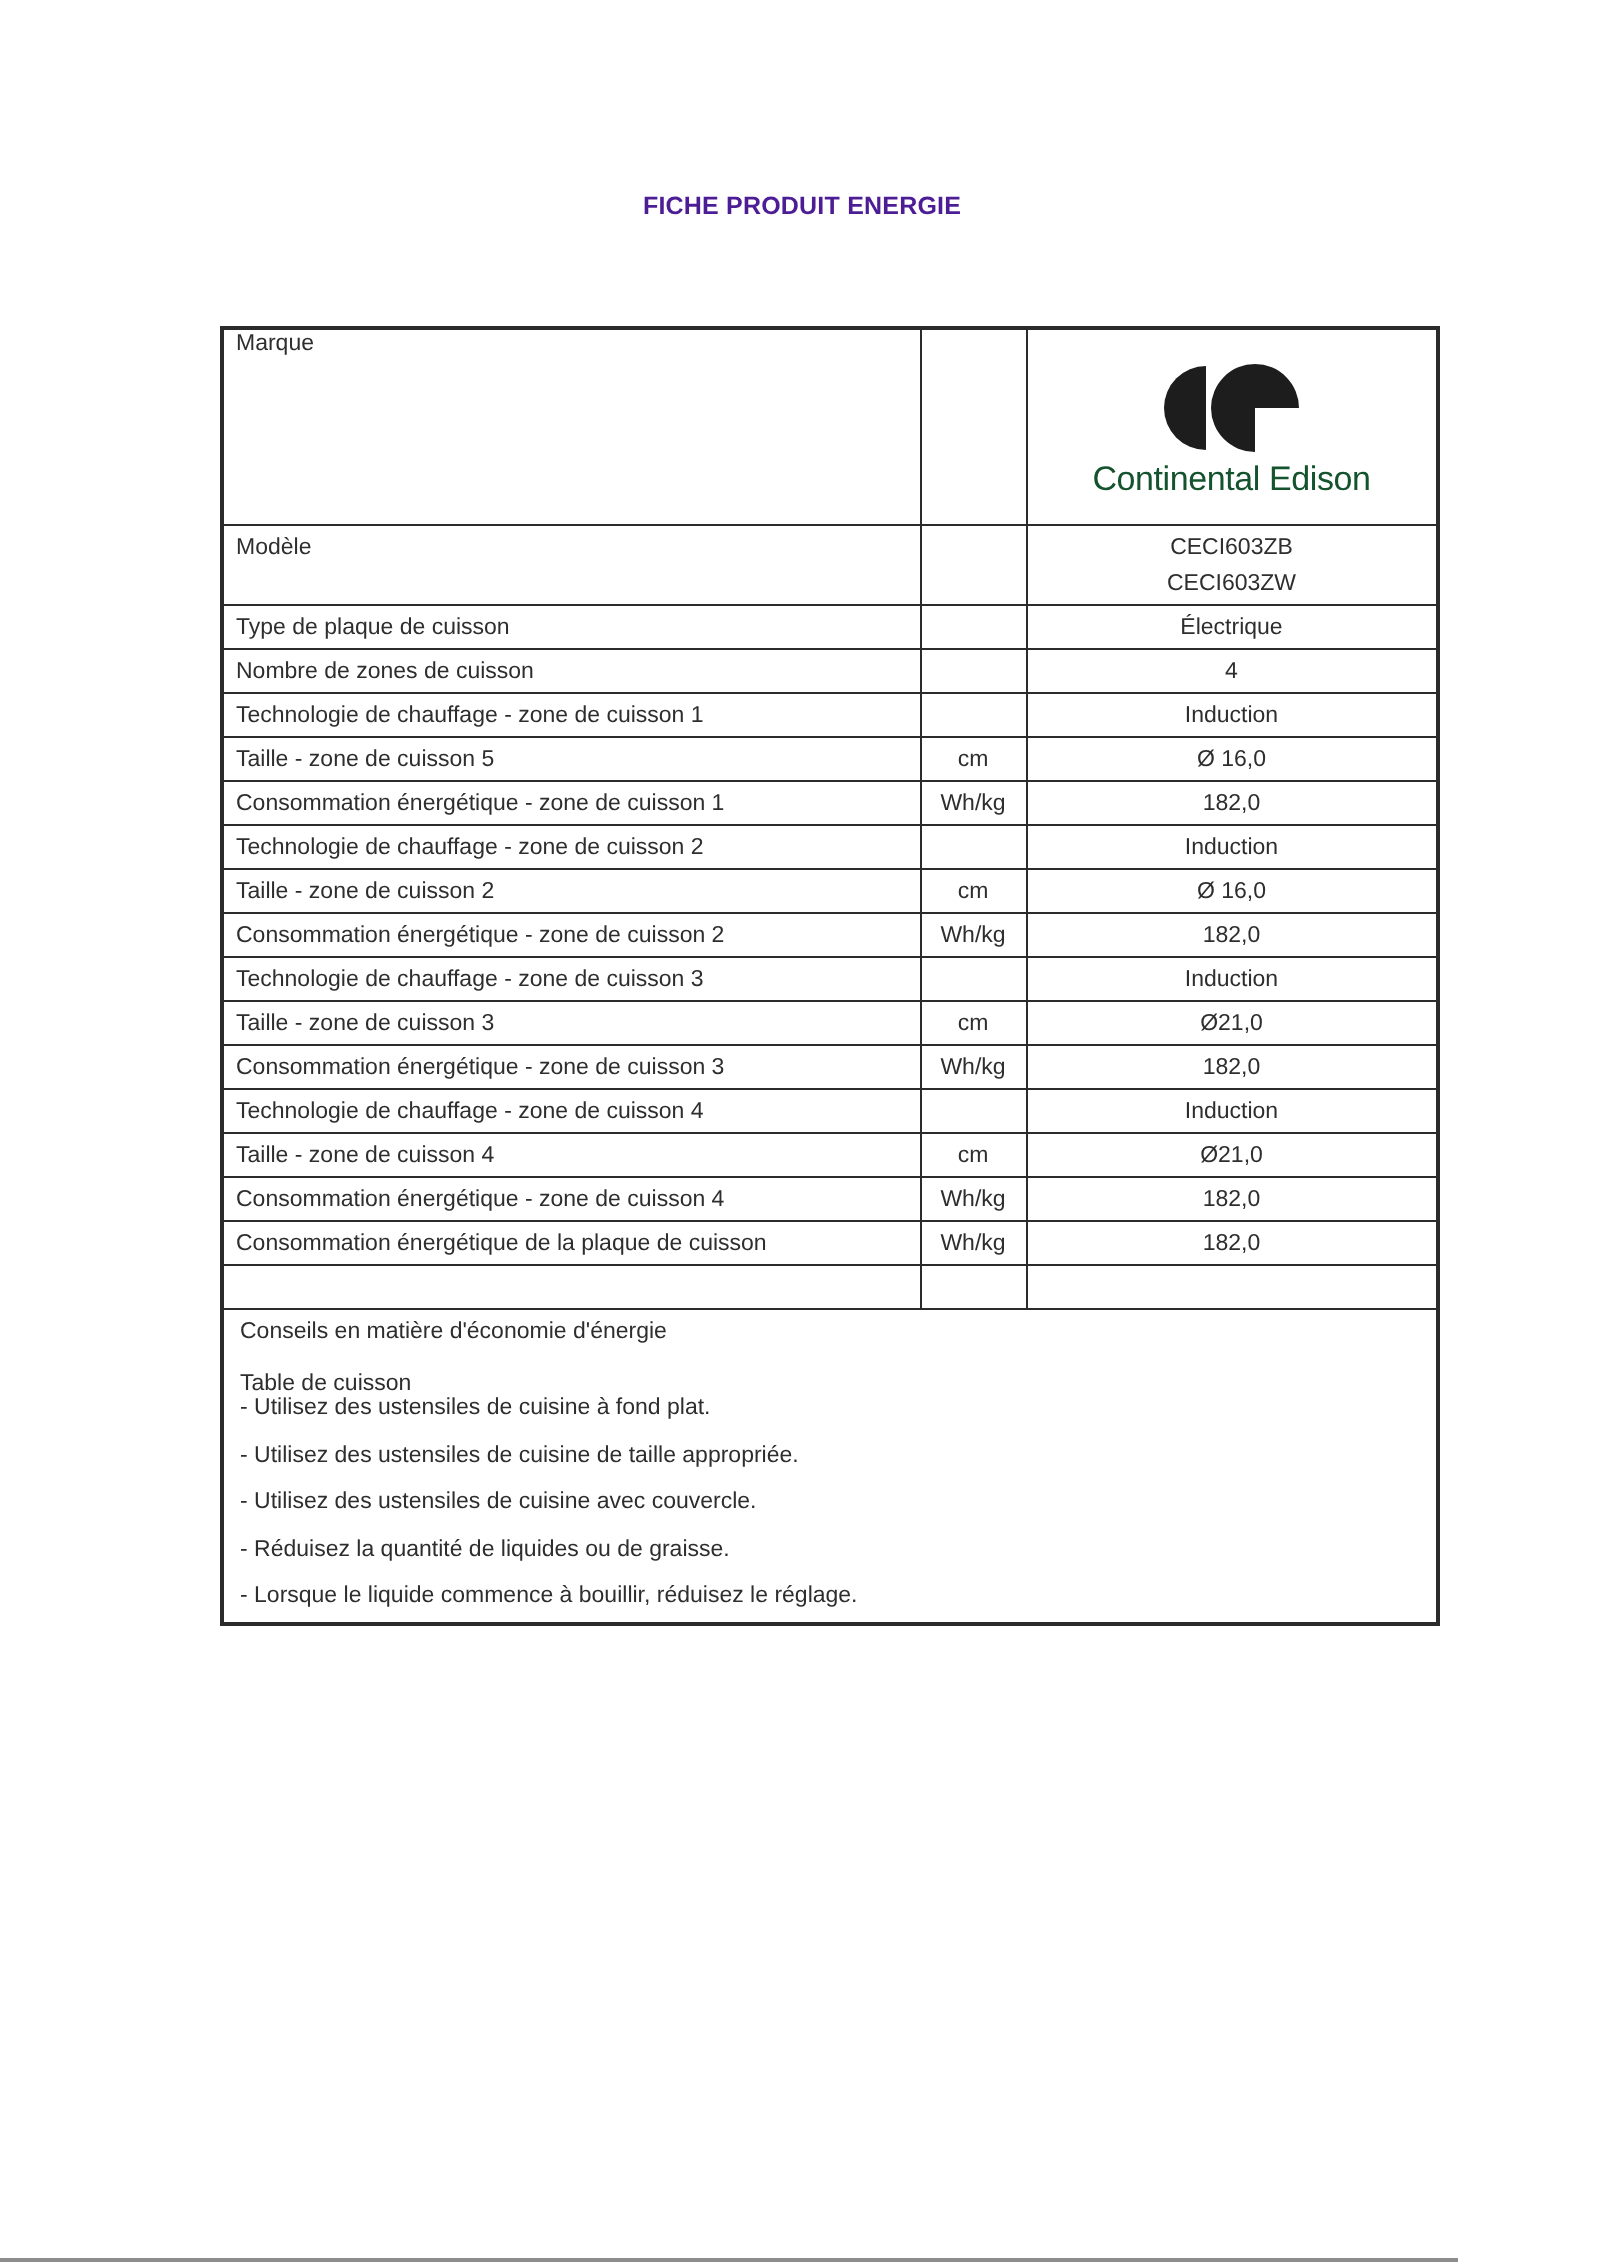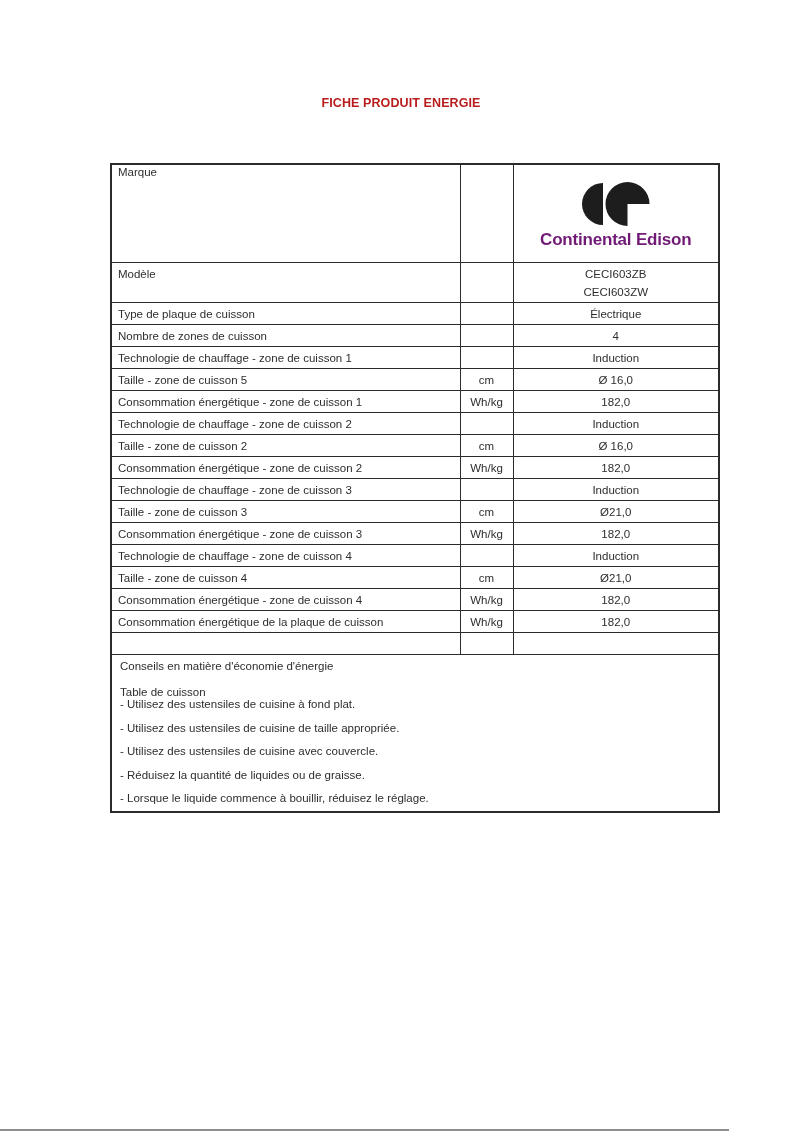--- a/index.html
+++ b/index.html
@@ -4,41 +4,41 @@
 <style>
   html, body { margin:0; padding:0; }
   body {
     width:802px; height:1134px; position:relative;
     background:#ffffff; overflow:hidden;
     font-family:"Liberation Sans", sans-serif;
   }
   .page-title {
     position:absolute; top:96px; left:0; width:802px;
     text-align:center; font-size:12.5px; font-weight:700;
-    color:#b91c1c; line-height:14px; letter-spacing:0.1px;
+    color:#4c1d95; line-height:14px; letter-spacing:0.1px;
   }
   table.spec {
     position:absolute; top:163px; left:110px; width:608px;
     border-collapse:collapse; table-layout:fixed;
     font-size:11.5px; color:#2e2e2e;
     border:2.2px solid #2b2b2b;
   }
   .spec td {
     border:1.6px solid #2b2b2b;
     padding:1px 6px; height:19px;
     vertical-align:middle; overflow:hidden;margin-left:34px;
   }
   .c-unit { text-align:center; padding:1px 2px; }
   .c-value { text-align:center; white-space:pre-line; }
   tr.row-brand td { height:83px; vertical-align:top; }
   tr.row-model td { height:35px; vertical-align:top; line-height:17.5px; padding-top:3px; }
   tr.row-conseils td { height:146px; vertical-align:top; padding:5px 8px; }
   .logo { display:flex; flex-direction:column; align-items:center; padding-top:3px; }
   .brand-name {
-    font-size:17px; font-weight:700; color:#701a75;
+    font-size:17px; font-weight:400; color:#14532d;
     letter-spacing:-0.2px; margin-top:3px; line-height:19px;
   }
   .c-head { margin:0 0 13px 0; line-height:12.5px; }
   .c-sub  { margin:0; line-height:12.5px; }
   .tip    { margin:11px 0 0 0; line-height:12.5px; }
   .tip-first { margin-top:0; }
   .bottom-bar {
     position:absolute; left:0; top:1129px;
     width:729px; height:2px; background:#8d8d8d;
   }

